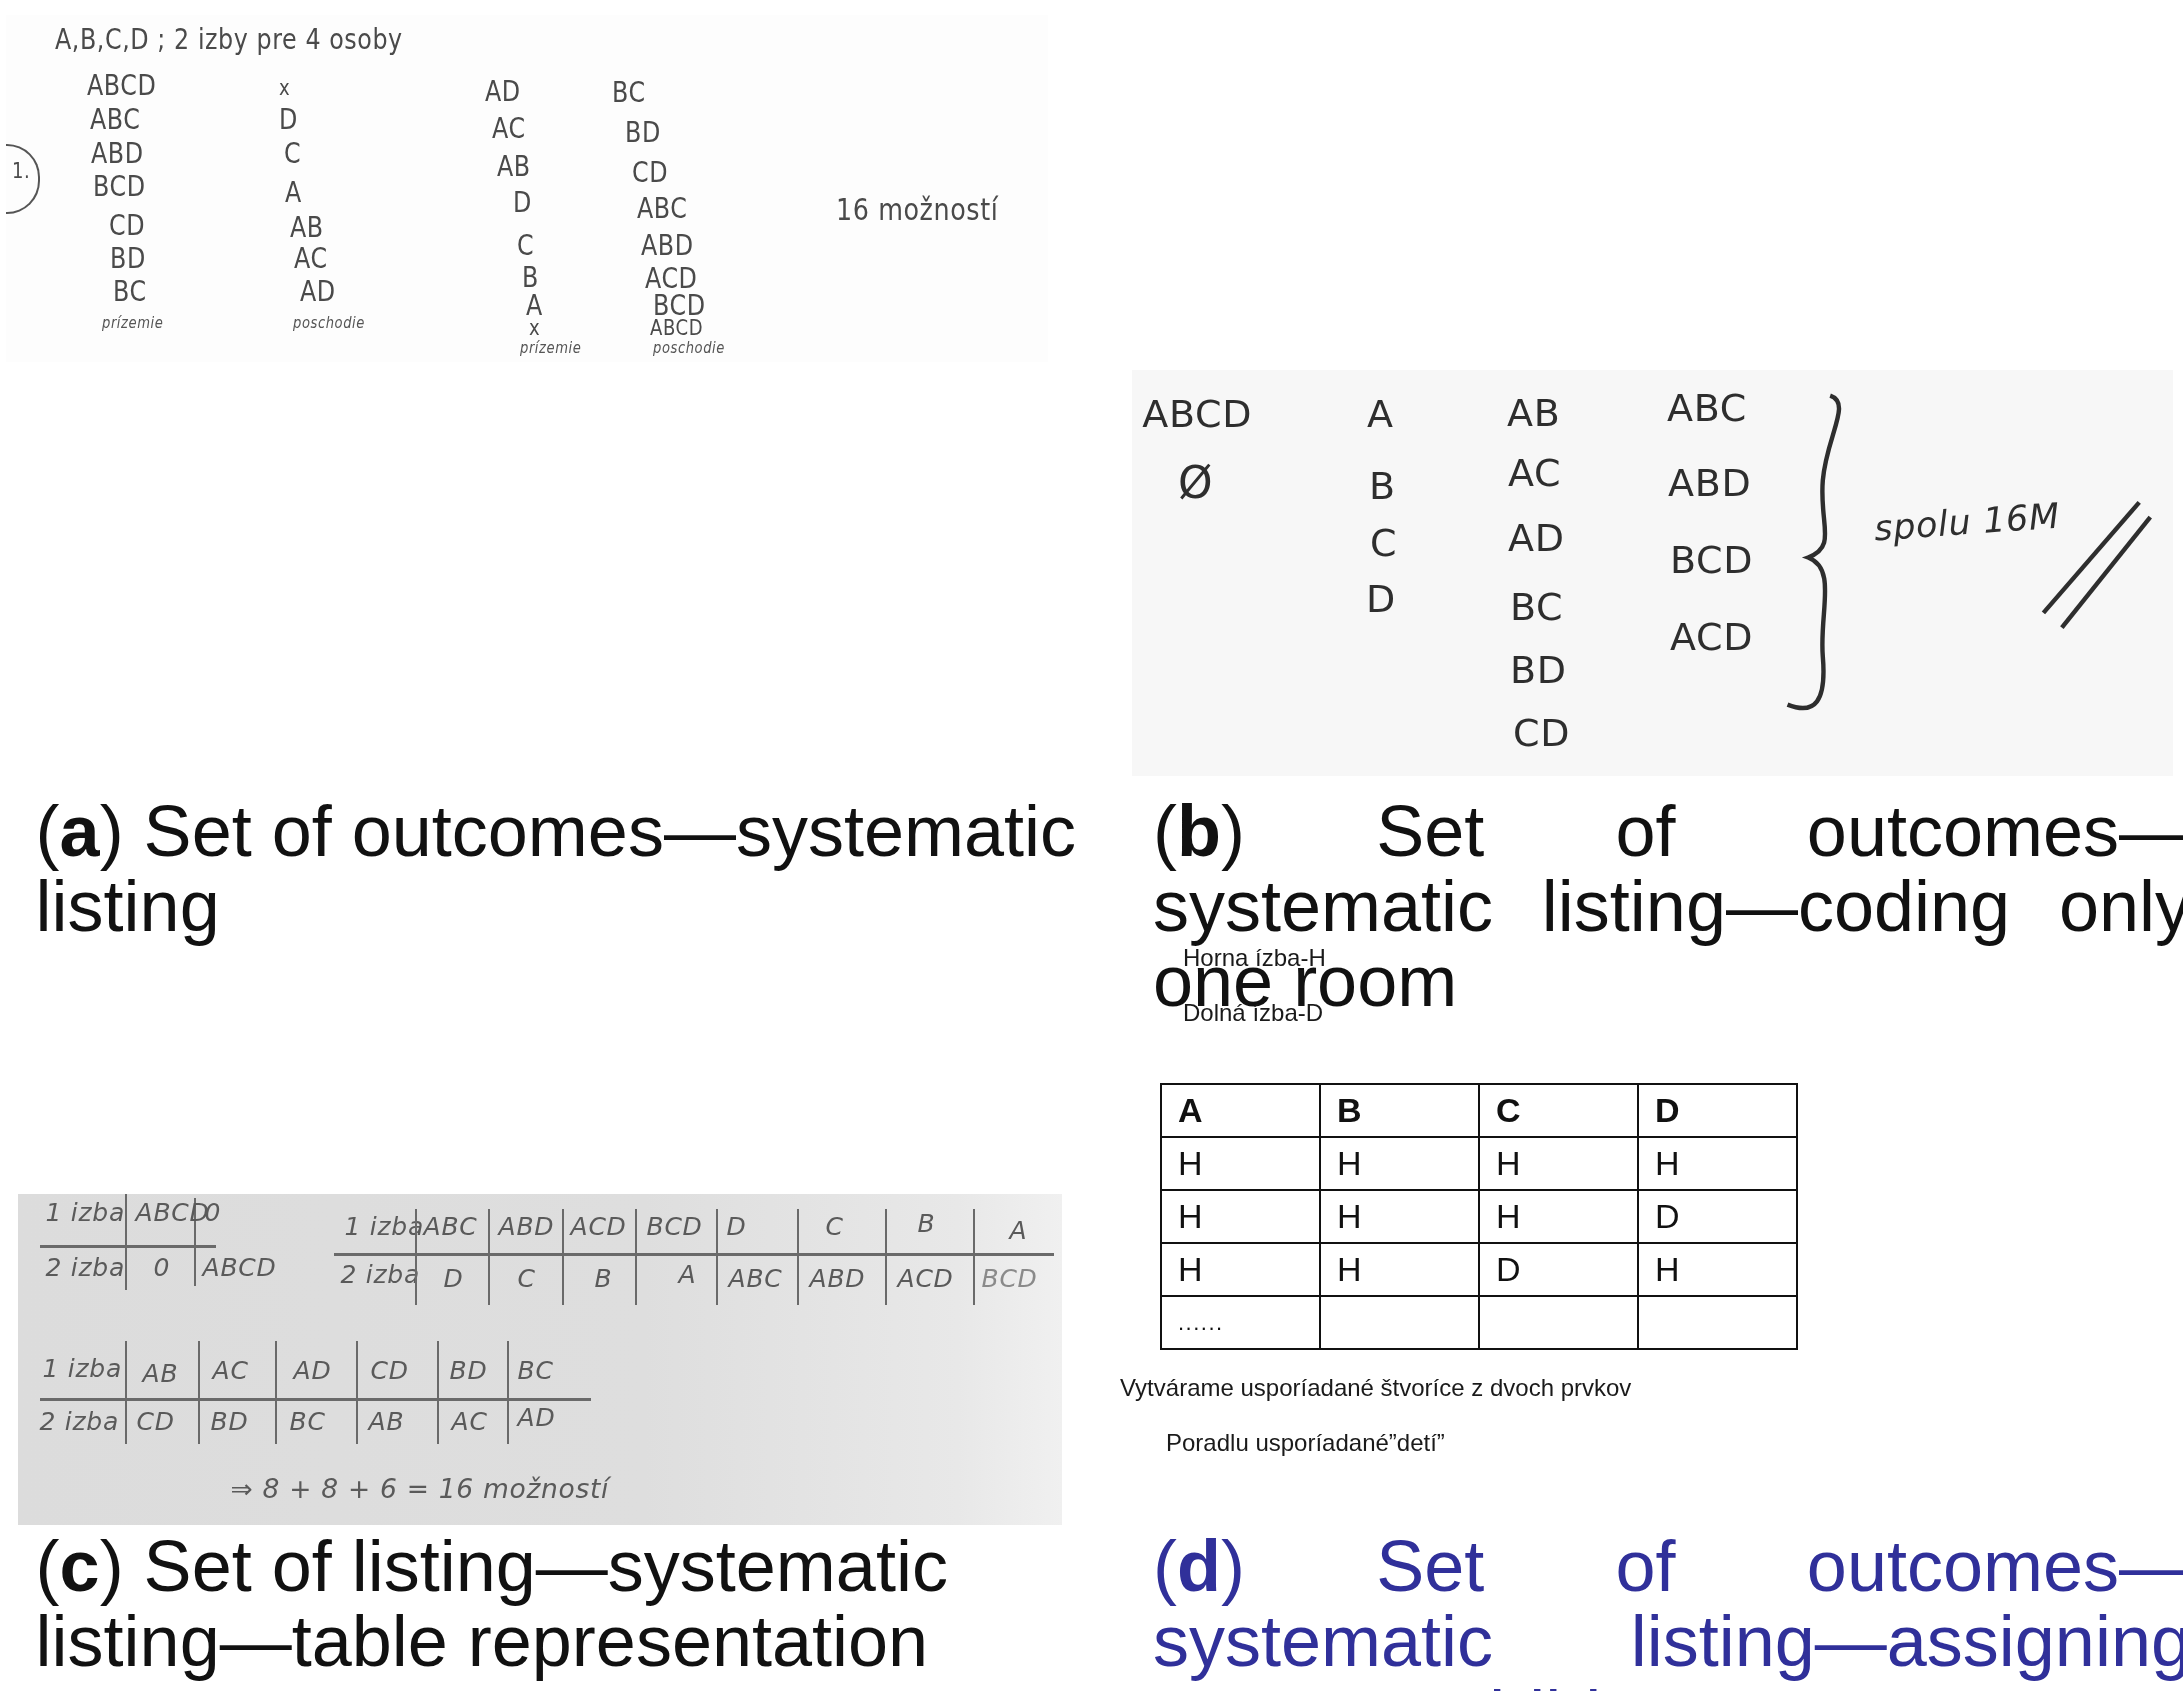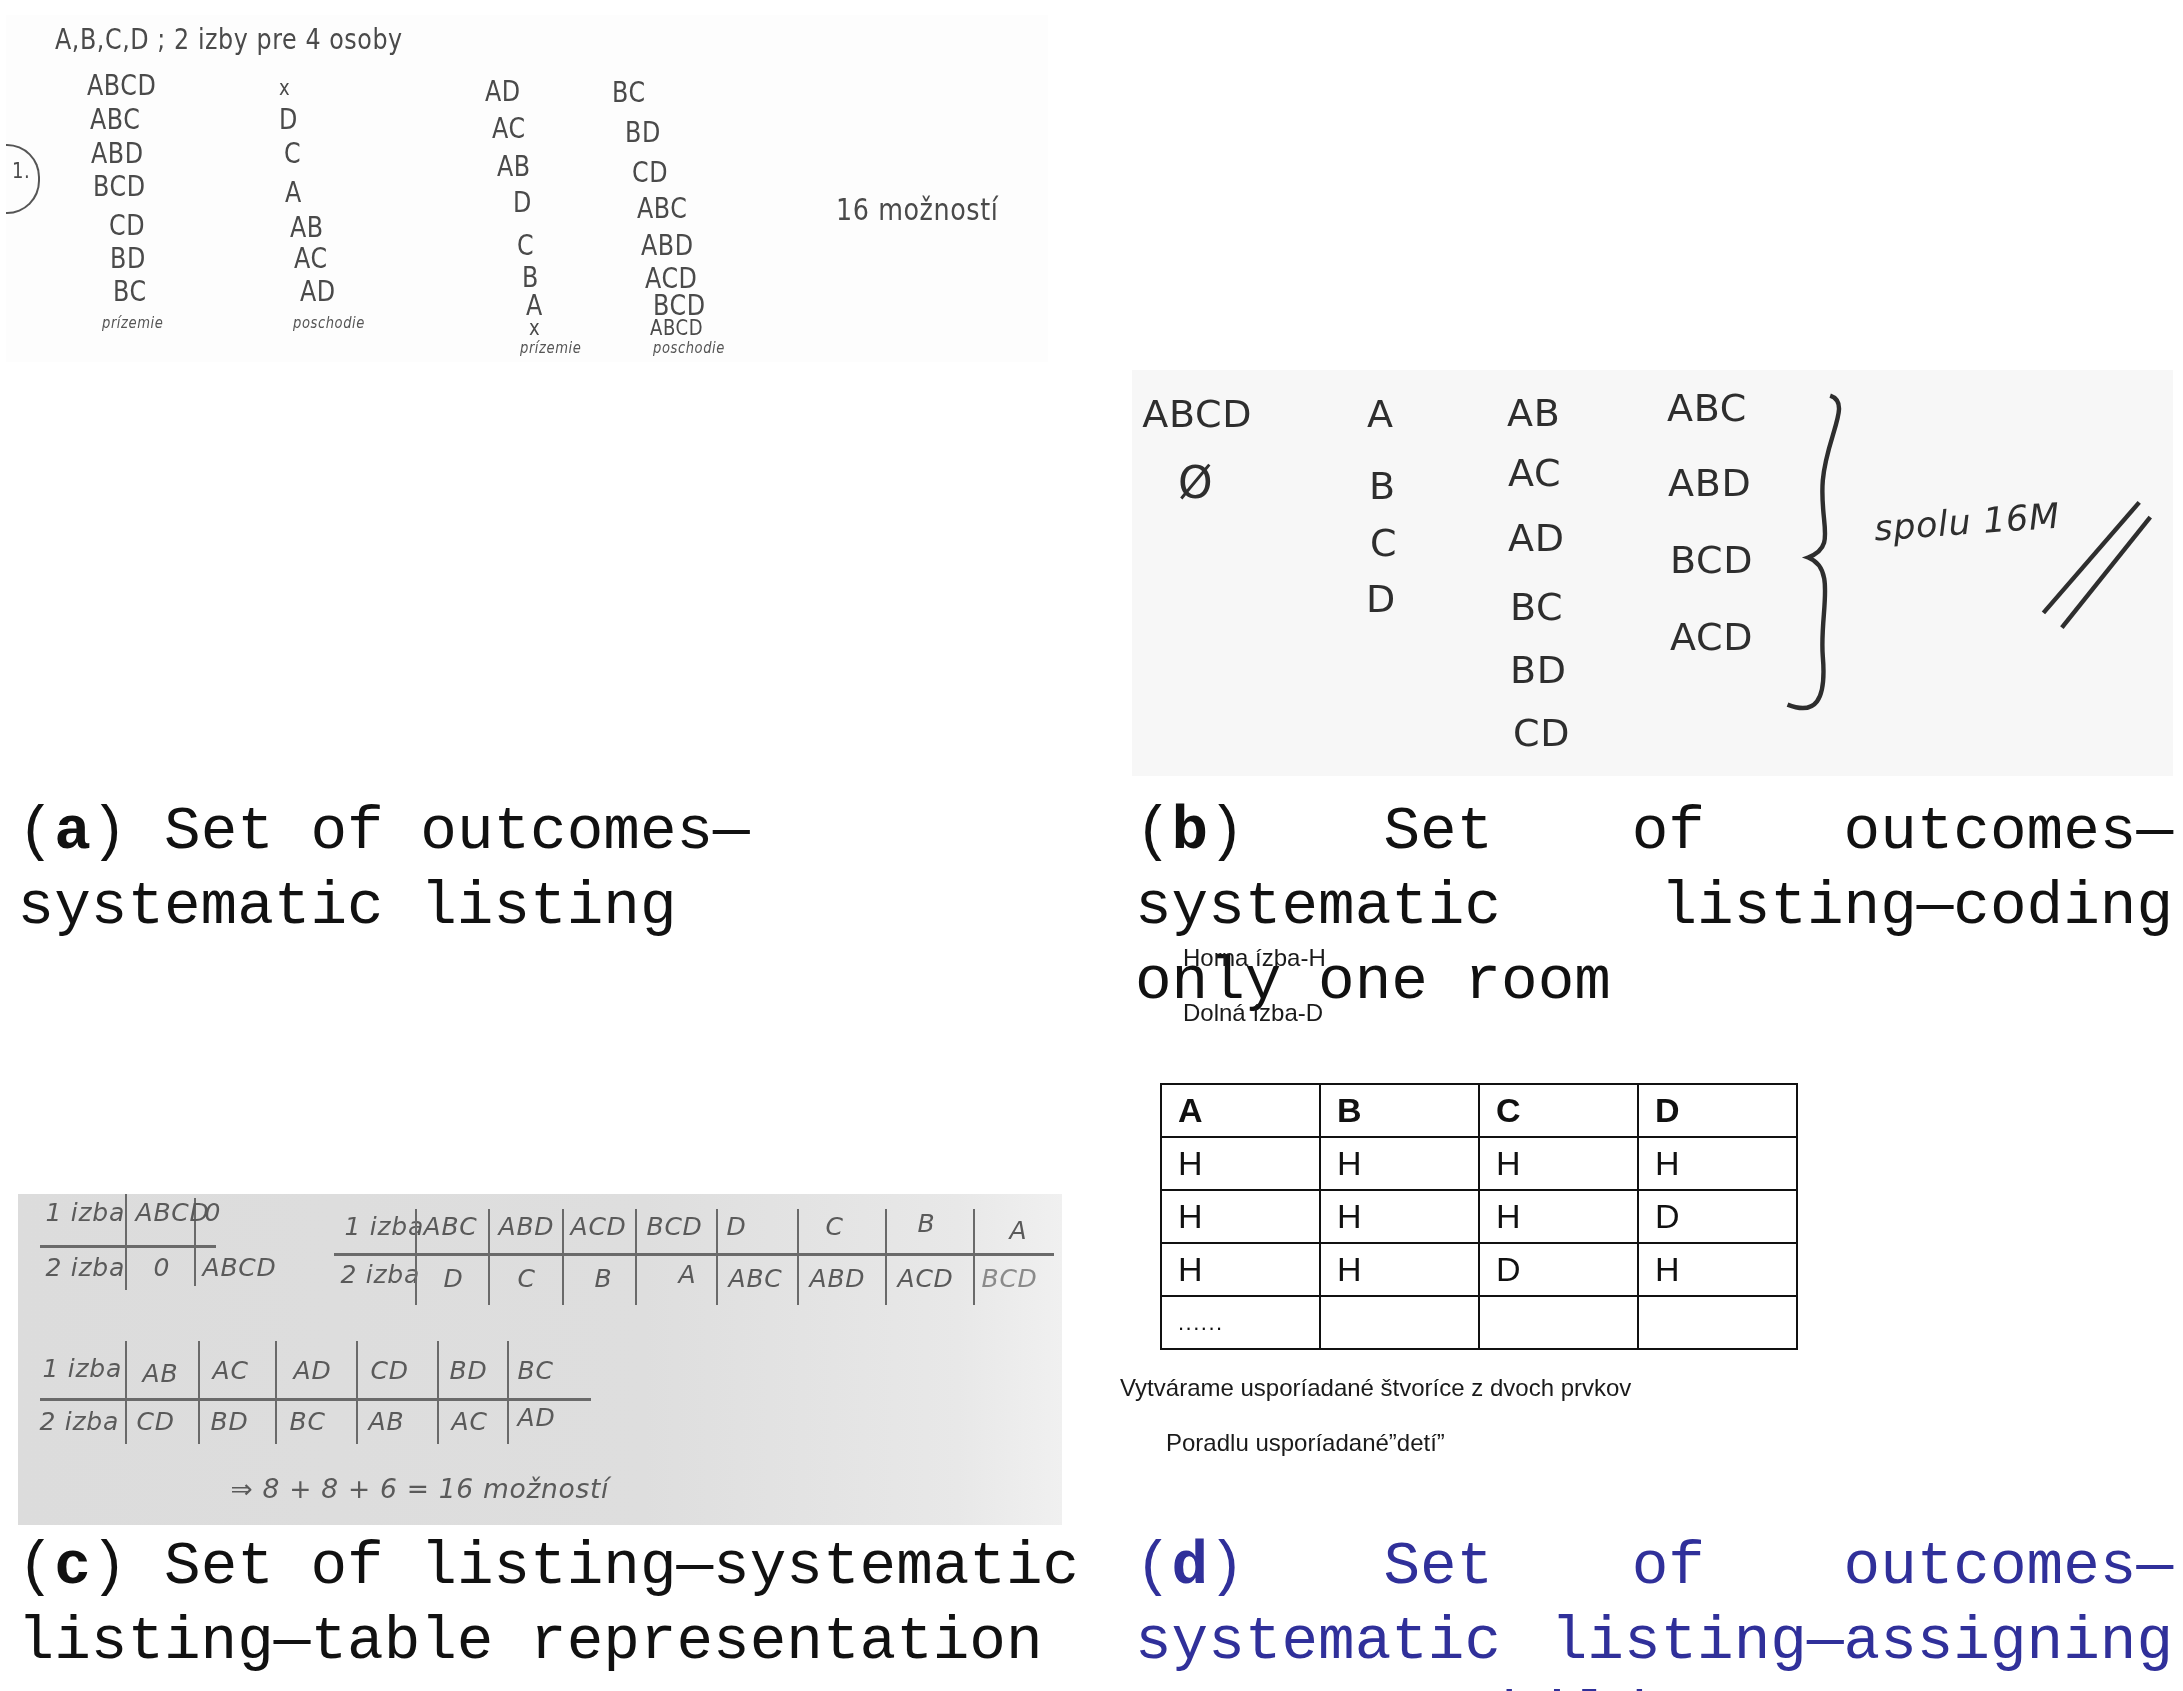--- a/index.html
+++ b/index.html
@@ -18,21 +18,21 @@
   #panel-b { left:1132px; top:370px; width:1041px; height:406px; background:#f7f7f7; }
   #panel-b .hand { font-size:38px; color:#2e2e2e; }
 
   #panel-c { left:17.6px; top:1194px; width:1044px; height:331px;
              background:linear-gradient(90deg,#dcdcdc 0%,#dedede 60%,#e8e8e8 90%,#f0f0f0 100%); }
   #panel-c .hand { font-size:25px; color:#5a5a5a; font-style:italic; }
   .vline { position:absolute; width:2.2px; background:#6a6a6a; }
   .hline { position:absolute; height:2.9px; background:#6a6a6a; }
 
   
-  .caption { position:absolute; font-family:Liberation Mono, monospace; font-size:61px; line-height:75px; color:#111; }
+  .caption { position:absolute; font-family:Liberation Sans, sans-serif; font-size:72px; line-height:75px; color:#111;margin-left:18px; }
   .caption b { font-weight:bold; }
   .caption.just { text-align:justify; text-align-last:left; }
   .caption.blue { color:#30309a; }
 
   
   .sans-note { position:absolute; font-family:"Liberation Sans", "DejaVu Sans", sans-serif; font-size:24px; color:#1a1a1a; white-space:nowrap; }
 
   table.assign { position:absolute; left:1160px; top:1083px; border-collapse:collapse; font-family:"Liberation Sans", "DejaVu Sans", sans-serif; font-size:34px; color:#111; }
   table.assign td, table.assign th { border:2.2px solid #111; width:141px; height:51px; padding:0 0 0 16px; text-align:left; vertical-align:middle; font-weight:normal; }
   table.assign th { font-weight:bold; }

